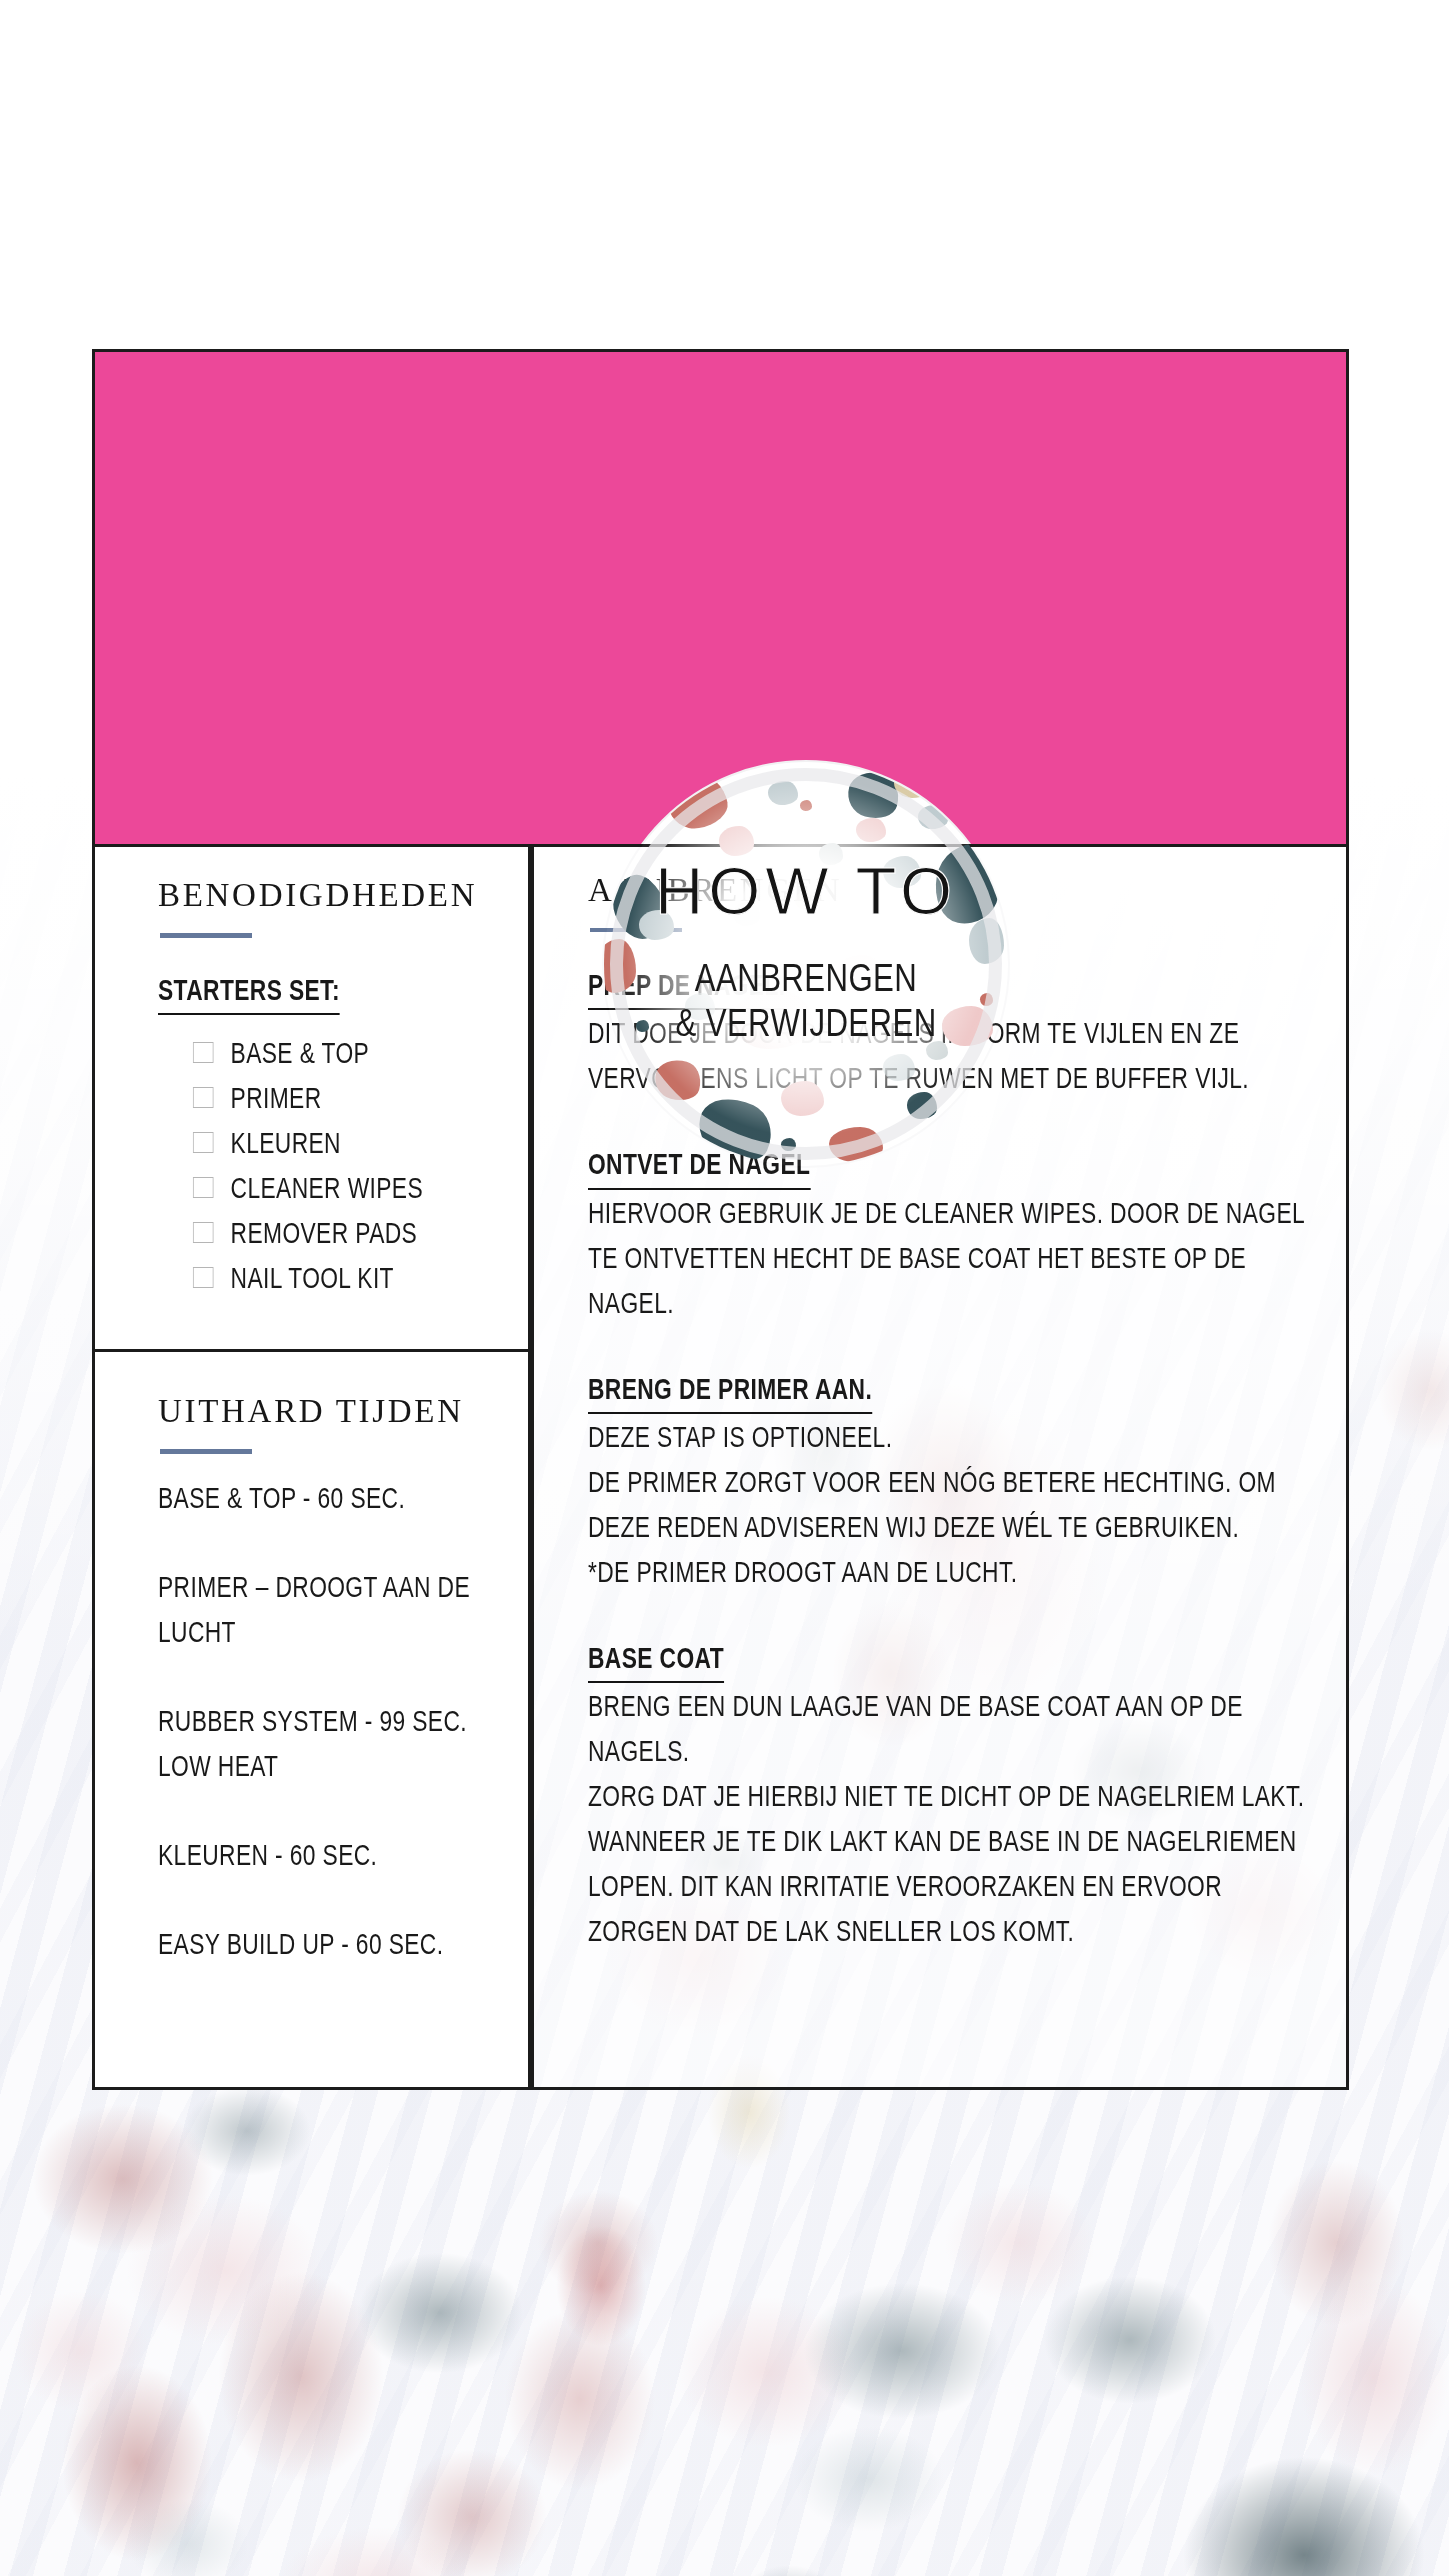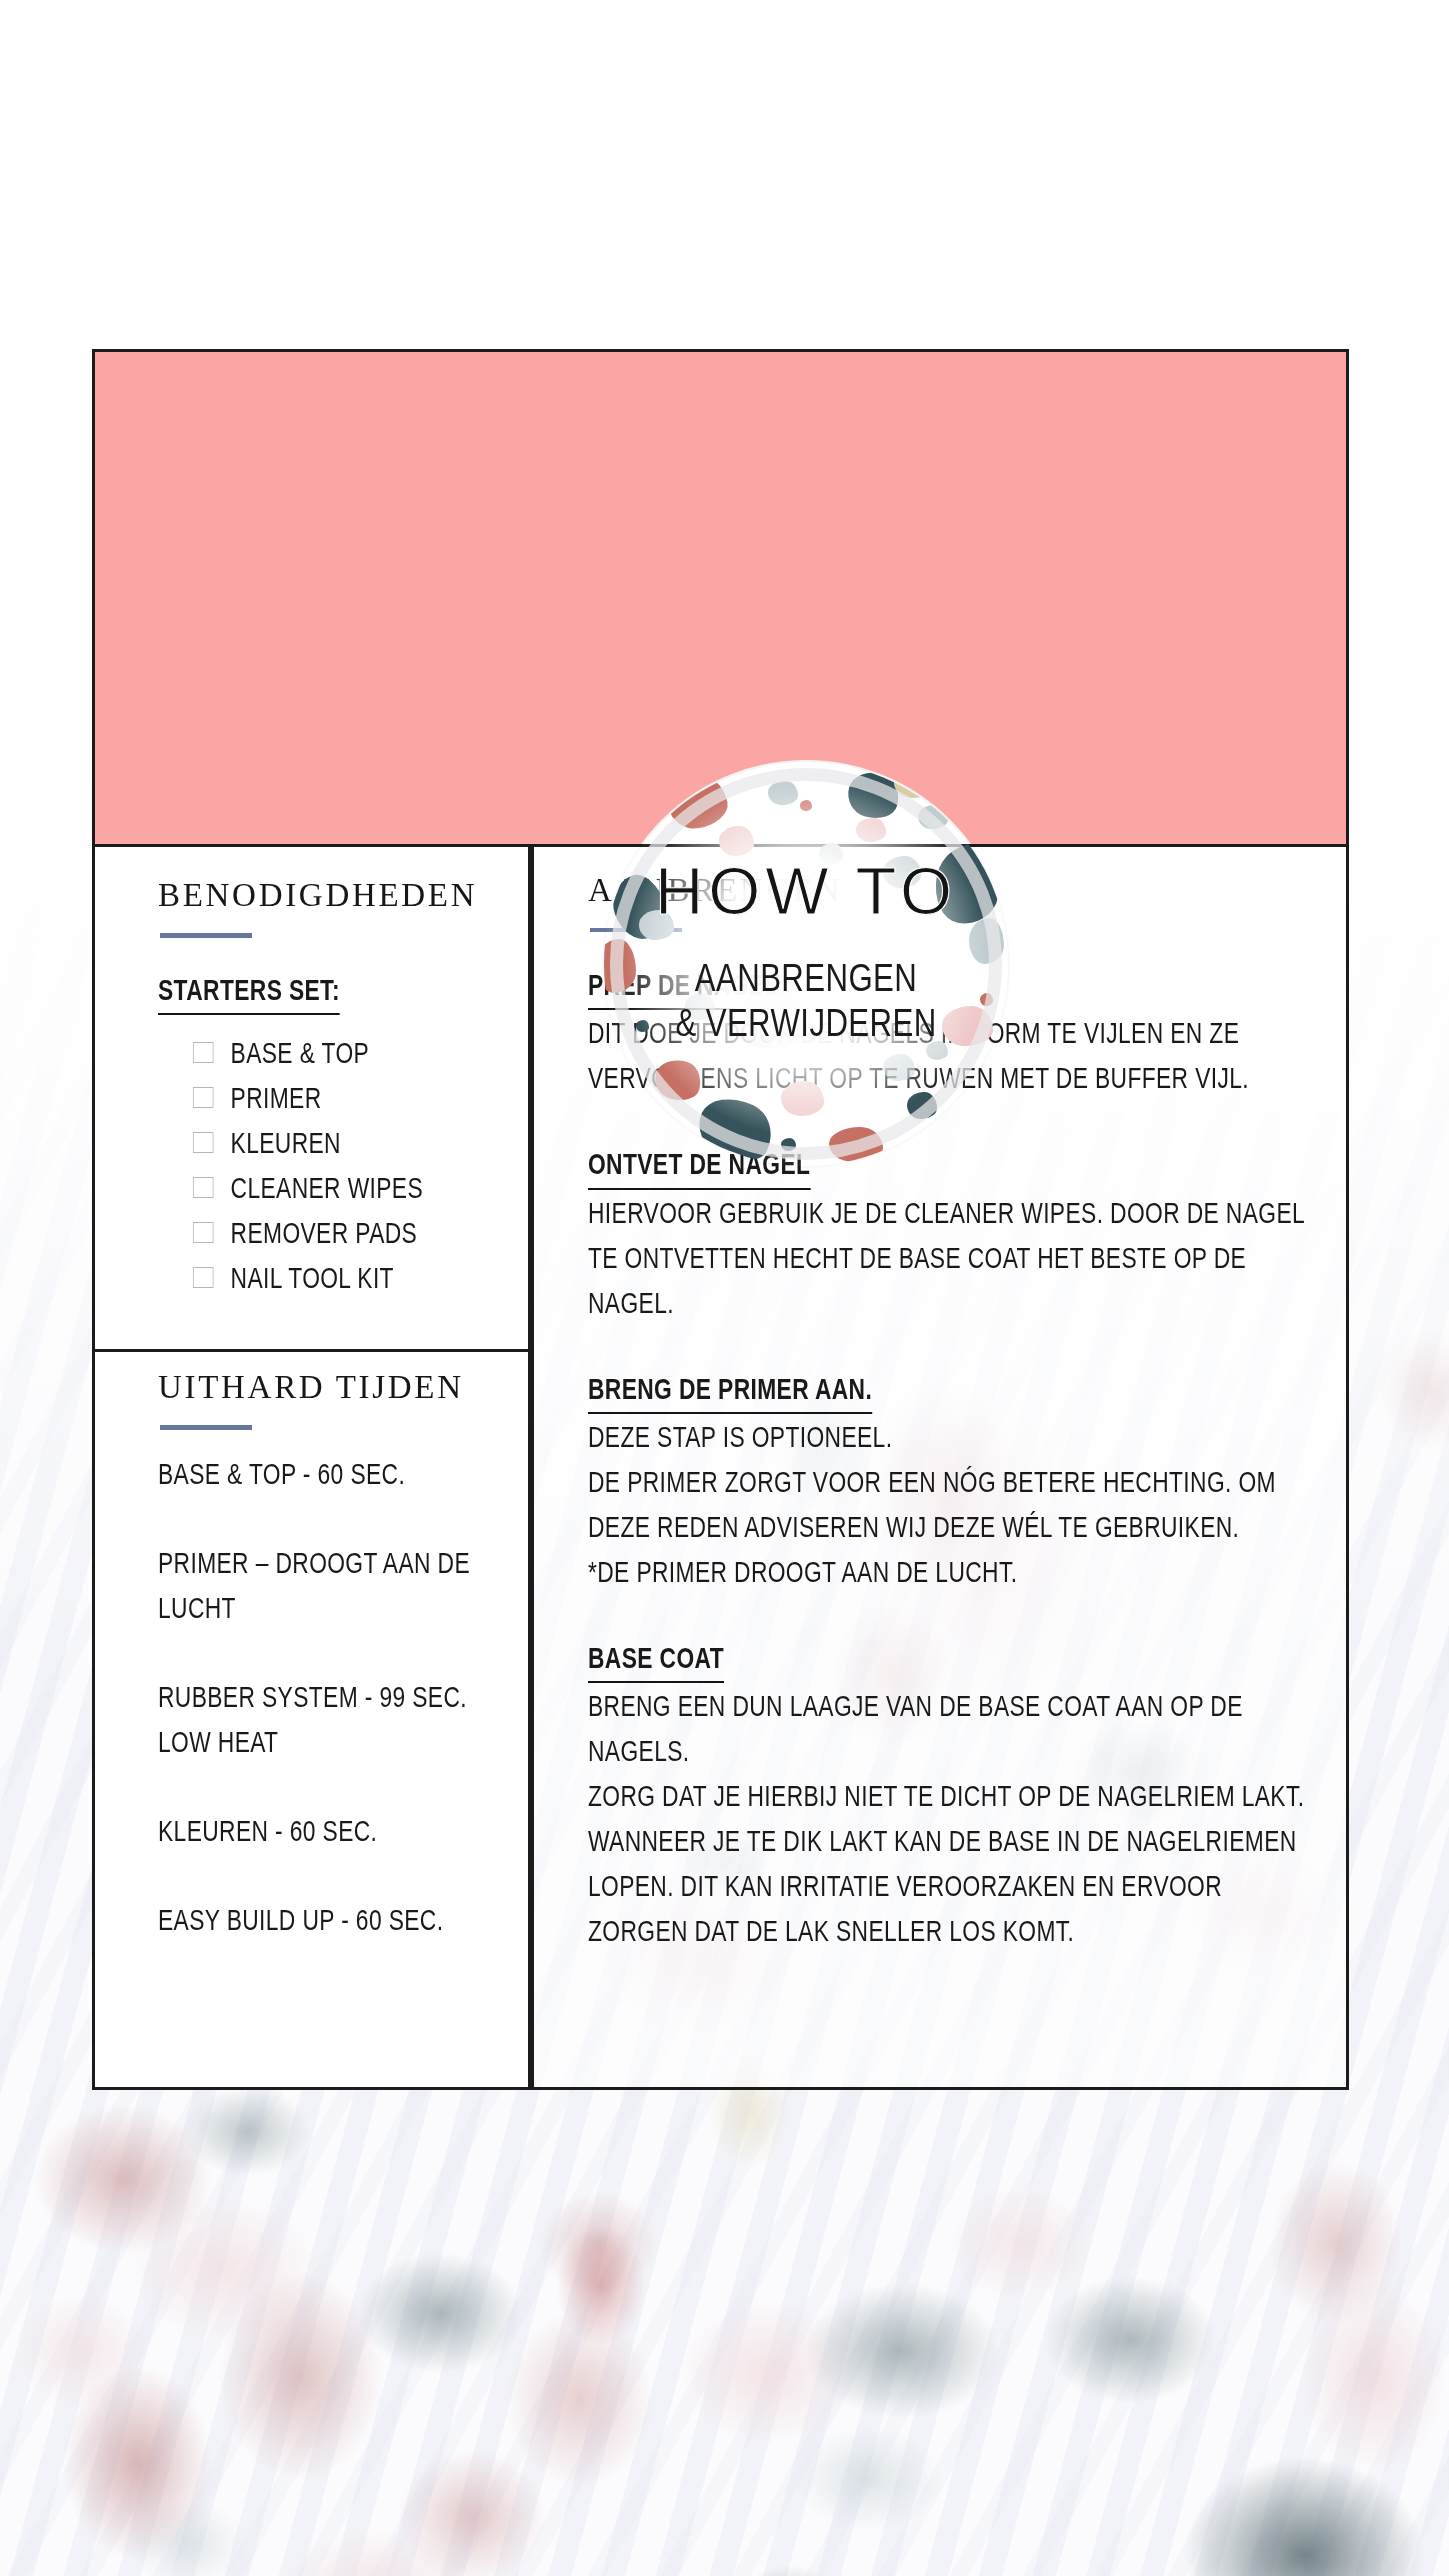--- a/index.html
+++ b/index.html
@@ -62,26 +62,26 @@
   .bg-fade{
     position:absolute;inset:0;
     background:linear-gradient(to bottom,
       #ffffff 0%, #ffffff 30%,
       rgba(255,255,255,.85) 40%,
       rgba(255,255,255,.45) 52%,
       rgba(255,255,255,0) 64%);
   }
   
   .box{position:absolute;border:3.2px solid var(--border);}
-  .box-header{left:92px;top:349px;width:1257px;height:498px;background:#fca5a5;}
+  .box-header{left:92px;top:349px;width:1257px;height:498px;background:#ec4899;}
   .box-left1{left:92px;top:844px;width:439px;height:521px;background:#ffffff;}
   .box-left2{left:92px;top:1349px;width:439px;height:741px;background:#ffffff;}
   .box-right{left:531px;top:844px;width:818px;height:1246px;background:rgba(255,255,255,.55);}
   .box-left1,.box-left2{padding:29px 16px 0 63px;}
-  .box-left2{padding-top:16px;}
+  .box-left2{padding-top:40px;}
   .box-right{padding:23.6px 32px 0 54px;}
   
   .logo{
     position:absolute;left:507px;top:408px;width:408px;height:408px;
     border-radius:50%;background:#ffffff;overflow:hidden;
     border:2.1px solid #f2f2f3;
   }
   .logo .ring{
     position:absolute;inset:6.4px;border-radius:50%;
     border:13px solid rgba(233,233,236,.72);

